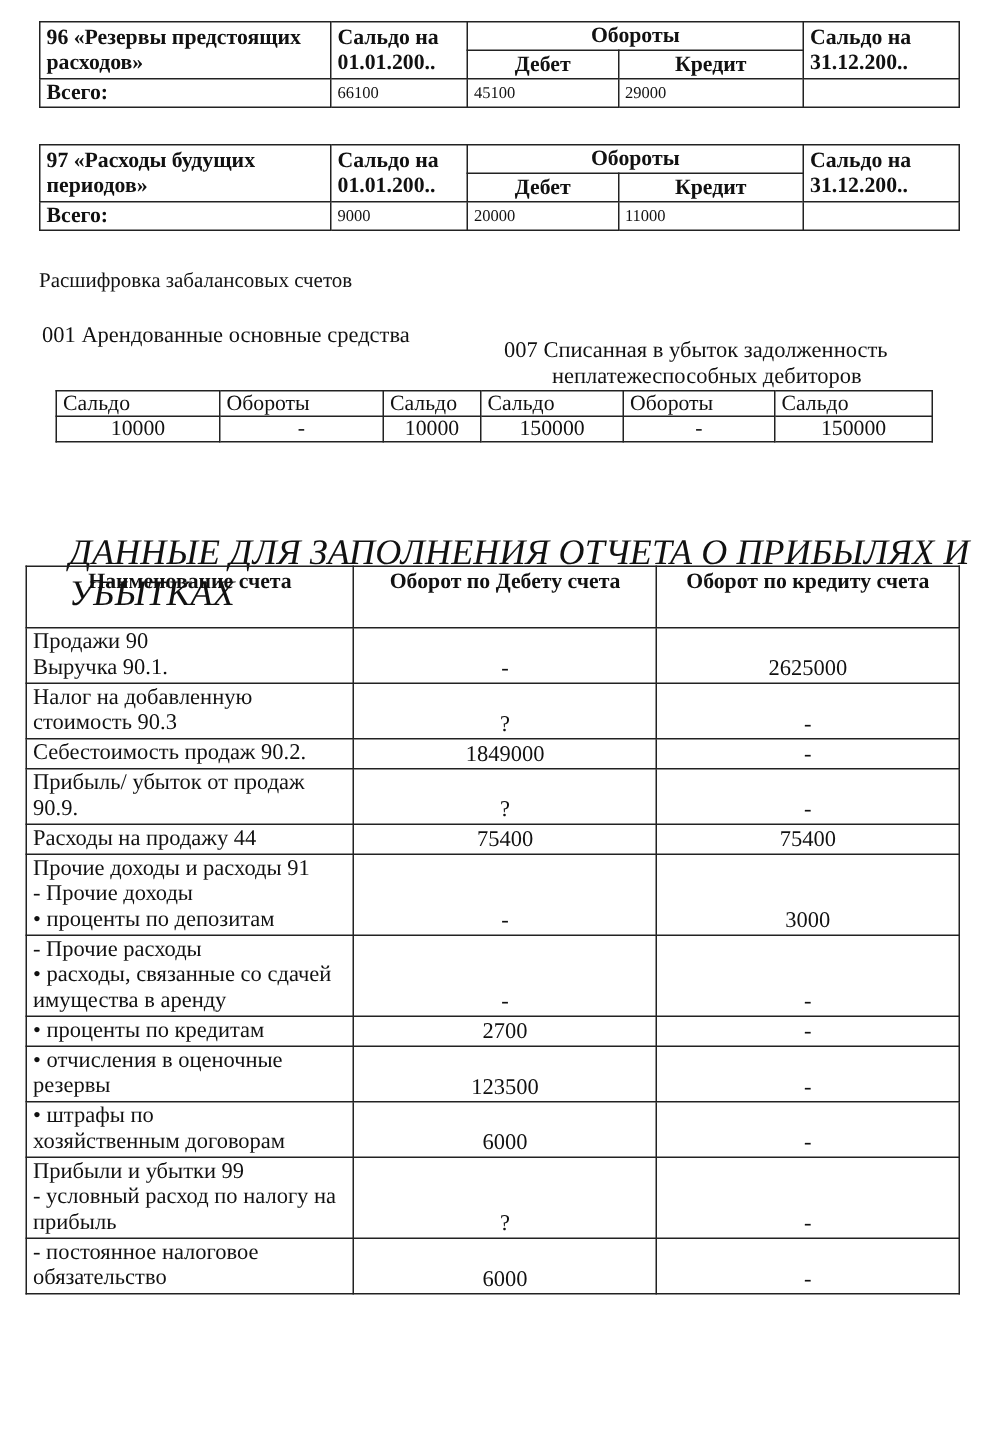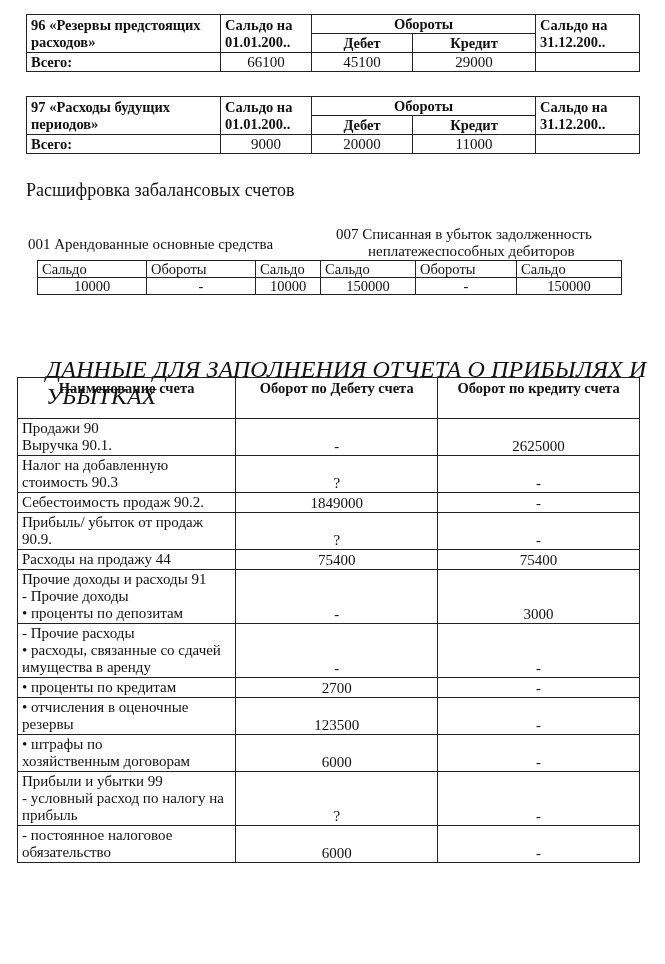--- a/index.html
+++ b/index.html
@@ -2,27 +2,27 @@
 <html><head>
 <meta charset="utf-8">
 <style>
   html, body { margin:0; padding:0; background:#fff; }
   body { width:665px; height:964px; position:relative; overflow:hidden; color:#111;
          font-family:"Liberation Serif", "DejaVu Serif", serif; }
   table { border-collapse:collapse; position:absolute; }
   td, th { border:1px solid #222; padding:0 4px; }
   .acct { left:26px; width:614px; font-size:14.5px; font-weight:bold;padding-left:32px; }
   .acct td { height:18px; line-height:17px; }
-  .acct .num { font-weight:normal; text-align:center; font-size:15px; }
+  .acct .num { font-weight:normal; text-align:left; font-size:11px; }
   .acct .c { text-align:center; }
   #t96 { top:14px; }
   #t97 { top:96px; }
-  .h-off { position:absolute; left:26px; top:180px; font-size:18px; }
+  .h-off { position:absolute; left:26px; top:180px; font-size:14px; }
   .cap { position:absolute; font-size:15px; }
-  #cap001 { left:28px; top:236px; }
+  #cap001 { left:28px; top:216px; }
   #cap007 { left:336px; top:226px; line-height:17px; }
   #cap007 .l2 { display:block; padding-left:32px; }
   #toff { left:37px; top:260px; width:585px; font-size:14.5px; }
   #toff td { height:16px; line-height:16px; }
   #toff .num { text-align:center; }
   .title { position:absolute; left:46px; top:356px; font-size:24px; font-style:italic; letter-spacing:0.1px; }
   #tpl { left:17px; top:377px; width:623px; font-size:15px; }
   #tpl th { font-weight:bold; font-size:14.5px; vertical-align:top; padding-top:2px; height:38px; text-align:center; }
   #tpl td { vertical-align:bottom; line-height:17px; }
   #tpl td.name { text-align:left; width:215px; padding:1px 4px; }

